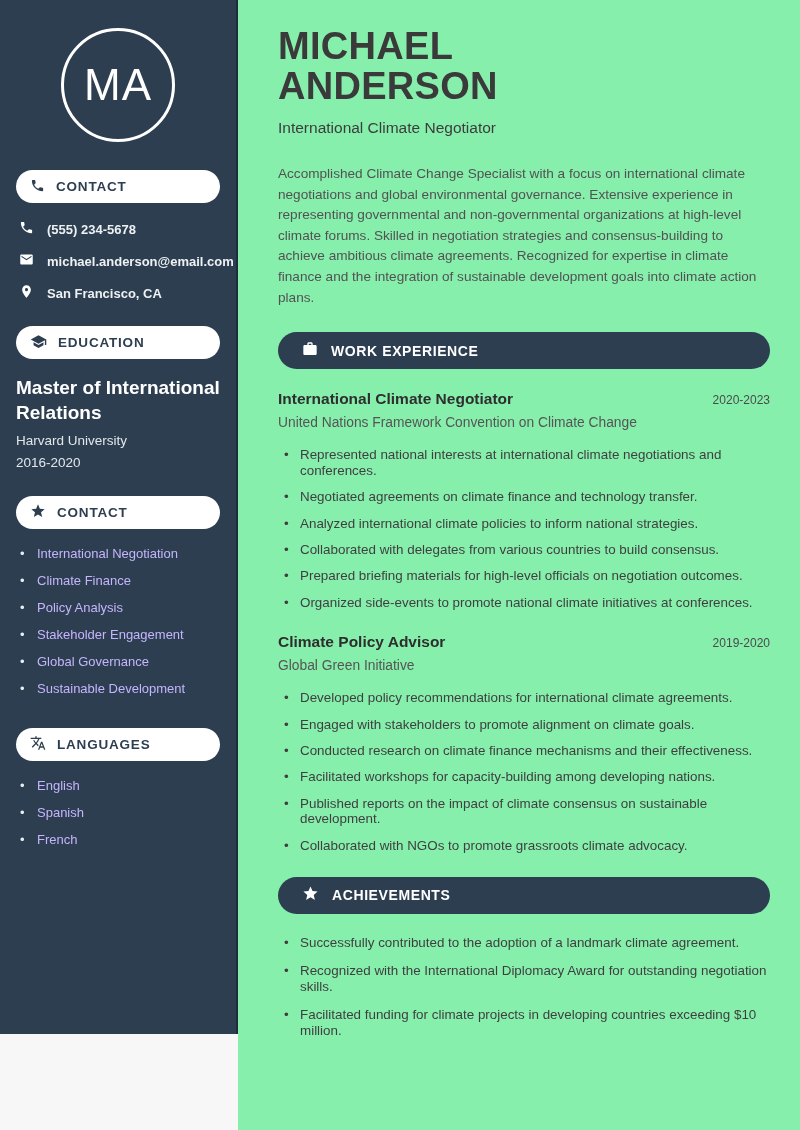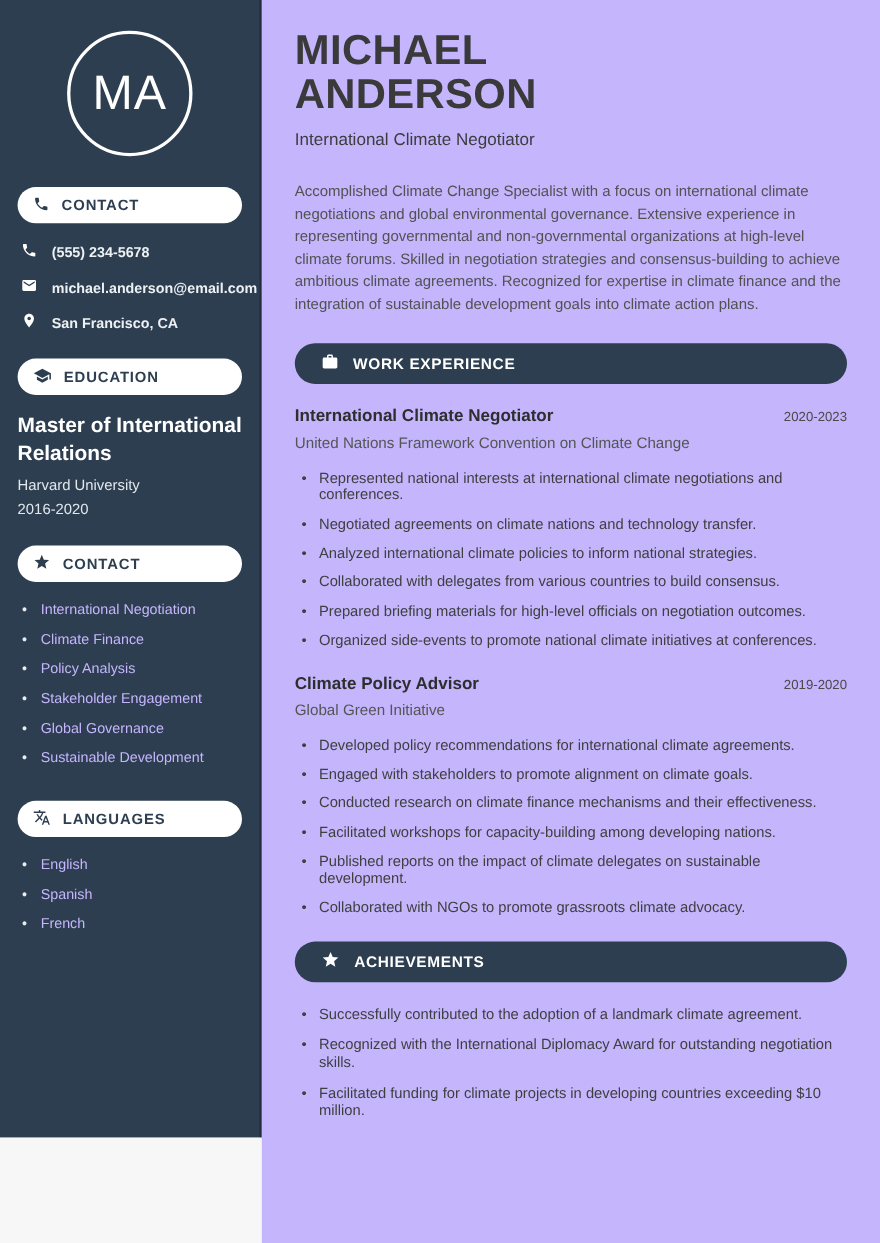--- a/index.html
+++ b/index.html
@@ -51,22 +51,22 @@
   .side-list { list-style: none; padding: 0 0 0 4px; margin: 0; }
   .side-list li {
     position: relative; padding-left: 17px; margin-bottom: 12px;
     font-size: 13px; color: #c4b5fd;
   }
   .side-list li::before { content: "•"; position: absolute; left: 0; top: 0; color: #e9edf0; }
 
   
   .main {
     flex: 1;
-    padding: 26px 30px 0 30px;
-    background: #c4b5fd;
+    padding: 26px 30px 0 40px;
+    background: #86efac;
   }
   .name { margin: 0 0 13px 0; }
   .name div {
     font-size: 38px; font-weight: 700; color: #3a3a3a;
     line-height: 40px; letter-spacing: 0.3px;
   }
   .job-title-sub { font-size: 15.5px; color: #3c3c3c; margin-bottom: 27px; }
   .summary {
     font-size: 13.6px; color: #525252; line-height: 20.6px;
     margin: 0 0 24px 0;
@@ -192,41 +192,41 @@
 
         <article class="job">
           <div class="job-head">
             <h3 class="job-role">International Climate Negotiator</h3>
             <span class="job-dates">2020-2023</span>
           </div>
           <div class="job-company">United Nations Framework Convention on Climate Change</div>
           <ul class="bullets">
 
           <li>Represented national interests at international climate negotiations and conferences.</li>
-            <li>Negotiated agreements on climate nations and technology transfer.</li>
+            <li>Negotiated agreements on climate finance and technology transfer.</li>
             <li>Analyzed international climate policies to inform national strategies.</li>
             <li>Collaborated with delegates from various countries to build consensus.</li>
             <li>Prepared briefing materials for high-level officials on negotiation outcomes.</li>
             <li>Organized side-events to promote national climate initiatives at conferences.</li>
           </ul>
         </article>
 
         <article class="job">
           <div class="job-head">
             <h3 class="job-role">Climate Policy Advisor</h3>
             <span class="job-dates">2019-2020</span>
           </div>
           <div class="job-company">Global Green Initiative</div>
           <ul class="bullets">
 
           <li>Developed policy recommendations for international climate agreements.</li>
             <li>Engaged with stakeholders to promote alignment on climate goals.</li>
             <li>Conducted research on climate finance mechanisms and their effectiveness.</li>
             <li>Facilitated workshops for capacity-building among developing nations.</li>
-            <li>Published reports on the impact of climate delegates on sustainable development.</li>
+            <li>Published reports on the impact of climate consensus on sustainable development.</li>
             <li>Collaborated with NGOs to promote grassroots climate advocacy.</li>
           </ul>
         </article>
       </div>
   </section>
 
   <section class="ach-section">
     <div class="section-pill">
       <span><svg width="17" height="17" viewBox="0 0 24 24" fill="currentColor">
             <path d="M12 17.27L18.18 21l-1.64-7.03L22 9.24l-7.19-.61L12 2 9.19 8.63 2 9.24l5.46 4.73L5.82 21z"></path>

